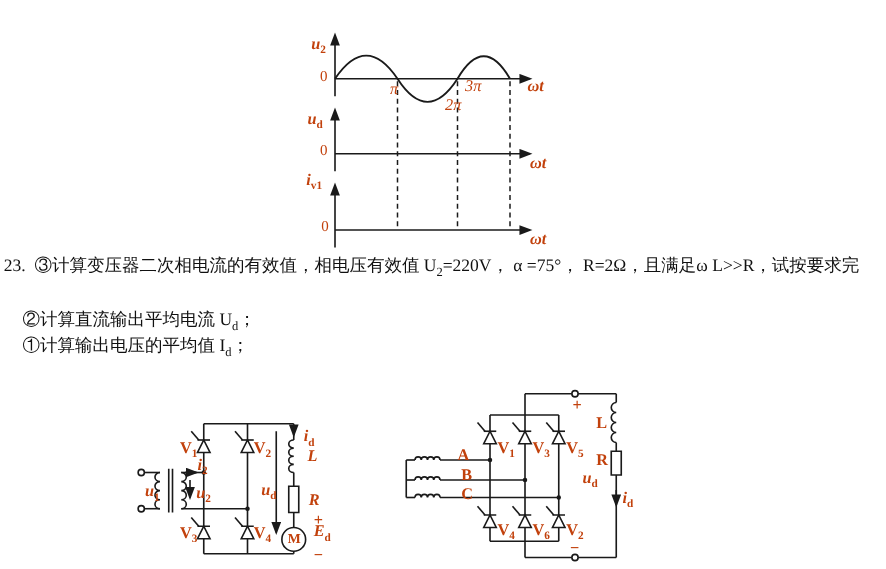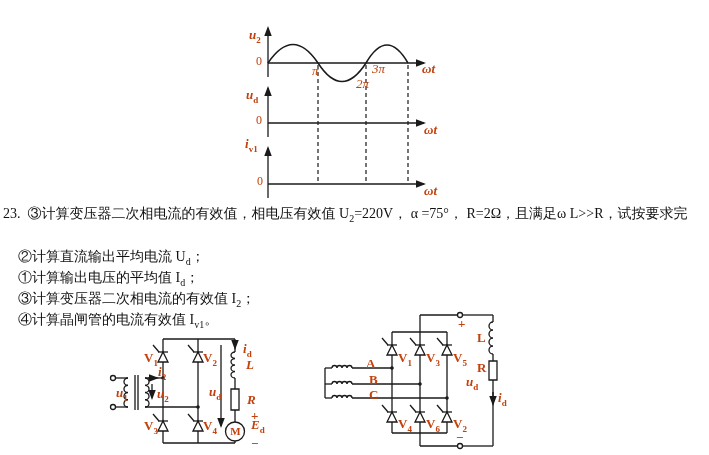--- a/index.html
+++ b/index.html
@@ -69,26 +69,20 @@
   <div class="line" style="left:3px;top:205px">
     <span>23.</span>&nbsp;&nbsp;<span>③计算变压器二次相电流的有效值，相电压有效值 U</span><sub>2</sub><span>=220V， α =75°， R=2Ω，且满足ω L&gt;&gt;R，试按要求完</span>
   </div>
 
   <div class="line" style="left:18px;top:248px">
     <span>②计算直流输出平均电流 U</span><sub>d</sub><span>；</span>
   </div>
   <div class="line" style="left:18px;top:269px">
     <span>①计算输出电压的平均值 I</span><sub>d</sub><span>；</span>
   </div>
-  <div class="line" style="left:18px;top:290px">
-    <span>③计算变压器二次相电流的有效值 I</span><sub>2</sub><span>；</span>
-  </div>
-  <div class="line" style="left:18px;top:311px">
-    <span>④计算晶闸管的电流有效值 I</span><sub>v1</sub><span>。</span>
-  </div>
 
   <svg style="left:95px;top:332px" width="175" height="122" viewBox="0 0 175 122" stroke="#1a1a1a" stroke-width="1.3" fill="none">
     <defs>
       <g id="thy">
         <polygon points="-5,6 5,6 0,-4" fill="#ffffff"></polygon>
         <line x1="-5" y1="-4" x2="5" y2="-4"></line>
         <line x1="-4" y1="-4" x2="-10" y2="-11"></line>
       </g>
     </defs>
 

